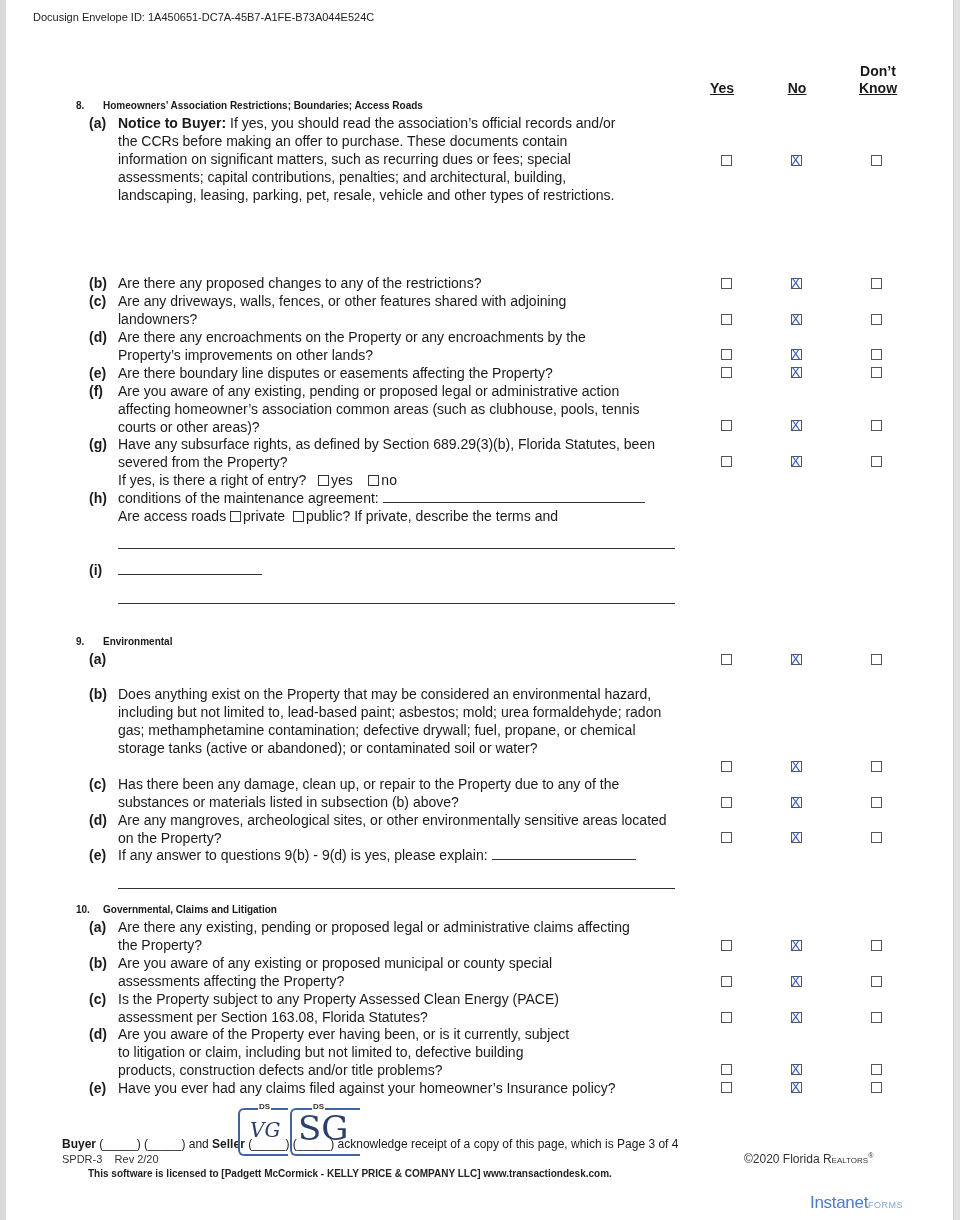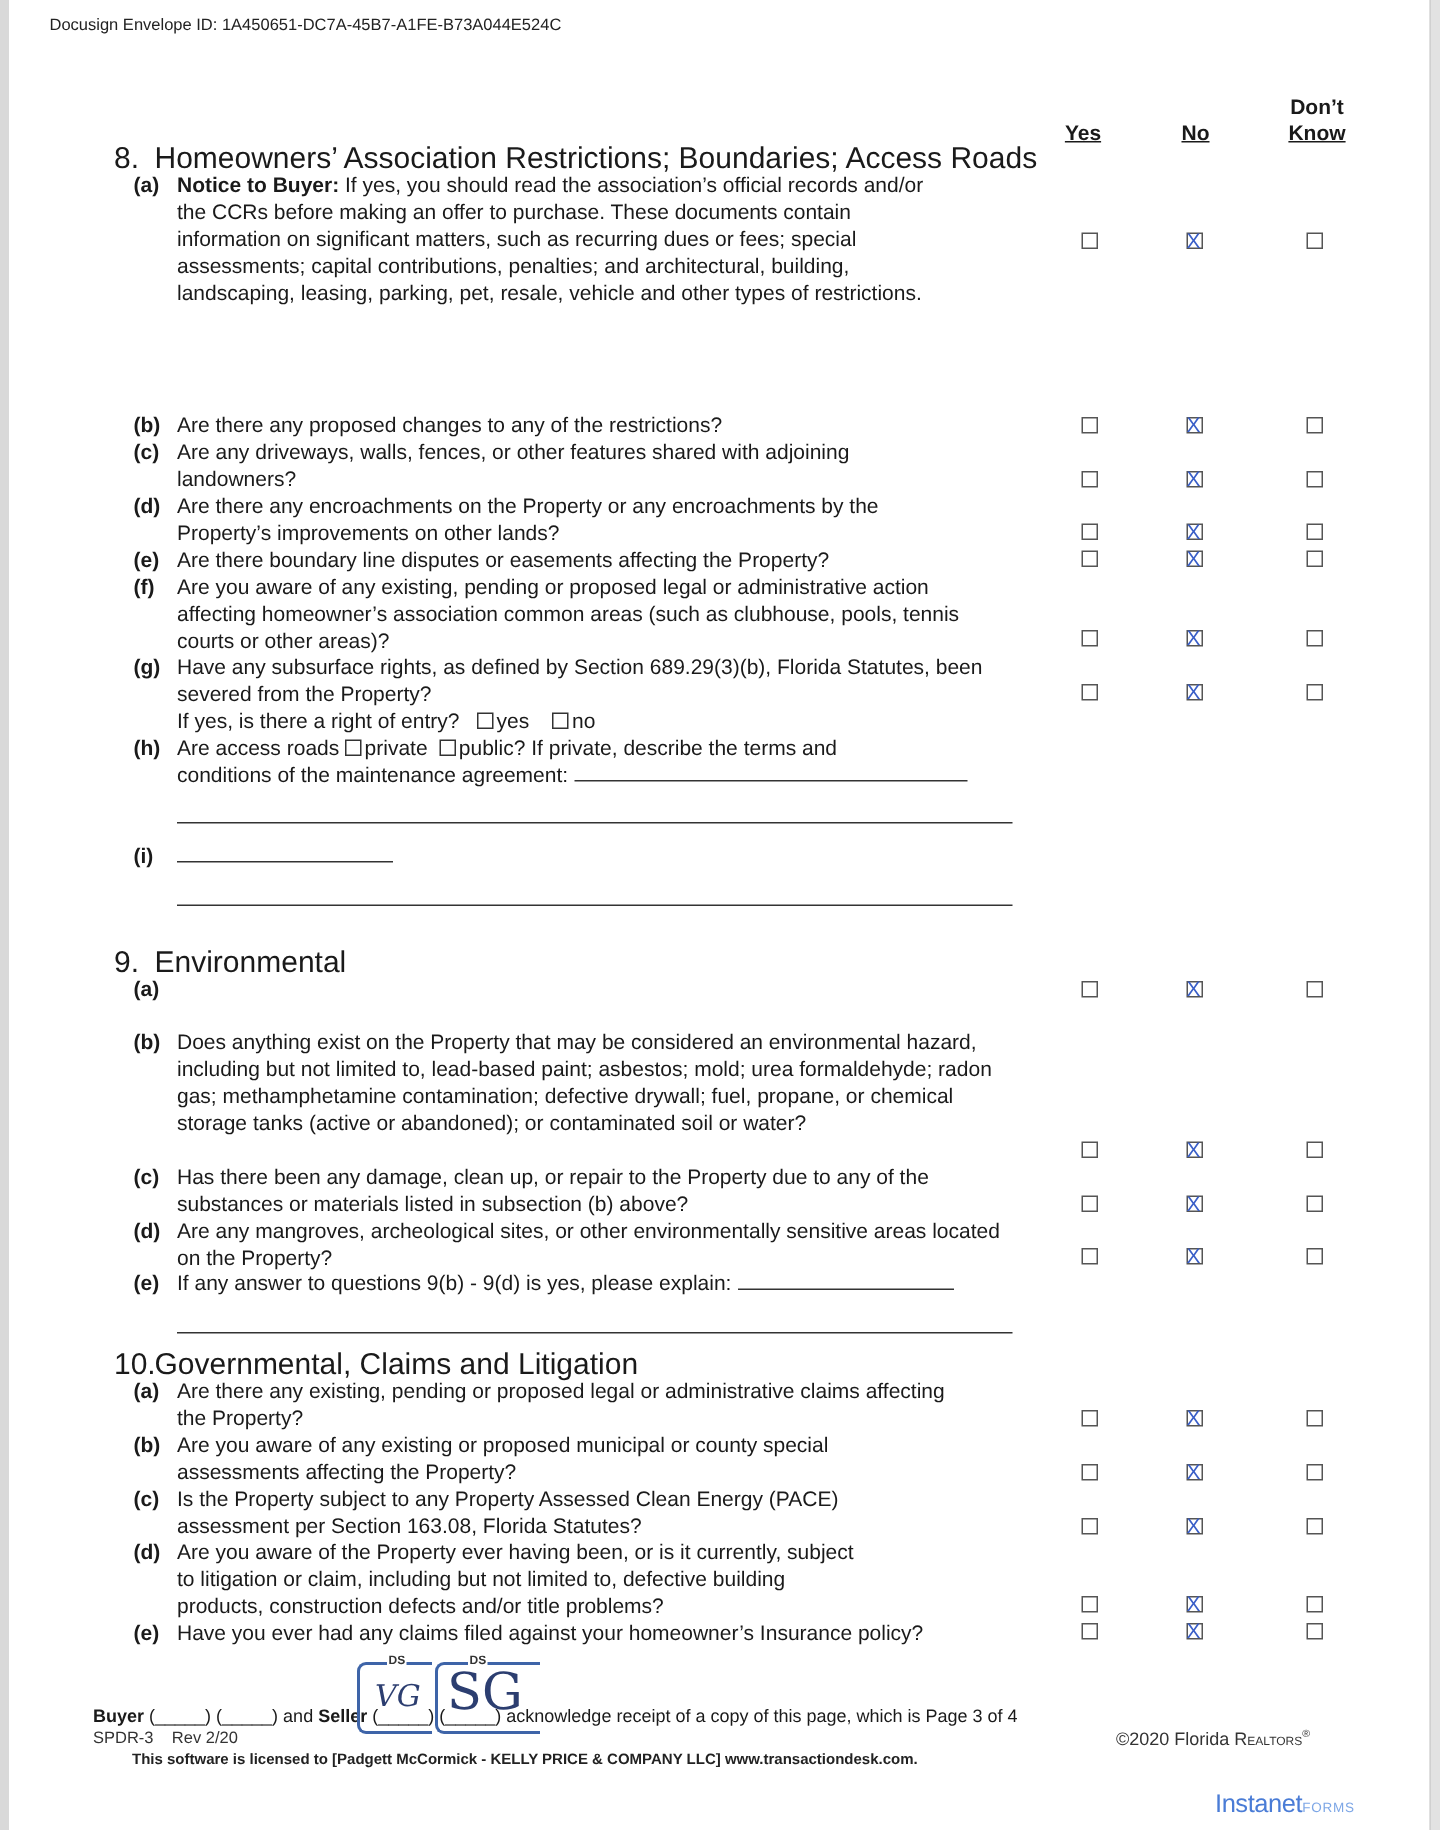--- a/index.html
+++ b/index.html
@@ -7,21 +7,21 @@
     width: 960px; height: 1220px; position: relative; overflow: hidden;
     background: #ffffff;
     font-family: "Liberation Sans", sans-serif;
     color: #1a1a1a;
   }
   .left-edge { position: absolute; left: 0; top: 0; width: 6px; height: 1220px; background: #d9d9d9; }
   .right-edge { position: absolute; left: 953px; top: 0; width: 7px; height: 1220px; background: #e2e2e2; border-left: 1px solid #d0d0d0; }
   .envelope { position: absolute; left: 33px; top: 11px; font-size: 11px; color: #222; }
   .colhead { position: absolute; font-size: 14px; font-weight: bold; text-align: center; line-height: 17px; }
   .colhead u { text-decoration: underline; }
-  .sec { position: absolute; left: 76px; font-size: 20px; font-weight: normal; line-height: 18px; }
+  .sec { position: absolute; left: 76px; font-size: 10px; font-weight: bold; line-height: 18px; }
   .sec .num { display: inline-block; width: 27px; }
   .q { position: absolute; left: 89px; width: 590px; font-size: 14px; line-height: 17.9px; }
   .q .lbl { position: absolute; left: 0; top: 0; font-weight: bold; width: 28px; }
   .q .txt { margin-left: 29px; display: block; }
   .q .justify { text-align: justify; text-align-last: left; }
   .blue { color: #2f5fc4; }
   .uline { display: inline-block; border-bottom: 1px solid #333; height: 12px; vertical-align: baseline; }
   .fullline { position: absolute; left: 118px; width: 557px; border-bottom: 1px solid #333; height: 0; }
   .cb { position: absolute; width: 9px; height: 9px; border: 1px solid #555; background: #fff; box-sizing: content-box; }
   .cb.checked::after {
@@ -88,25 +88,25 @@
   <span class="lbl">(g)</span>
   <span class="txt">Have any subsurface rights, as defined by Section 689.29(3)(b), Florida Statutes, been severed from the Property?</span>
   <span class="txt">
     <span>If yes, is there a right of entry?</span>&nbsp;&nbsp;
     <span class="inlcb"></span><span>yes</span>&nbsp;&nbsp;&nbsp;
     <span class="inlcb"></span><span>no</span>
   </span>
 </div>
 <div class="q" style="top:490px;">
   <span class="lbl">(h)</span>
+  <span class="txt"><span>conditions of the maintenance agreement:</span> <span class="uline" style="width:262px;"></span></span>
   <span class="txt">
     <span>Are access roads </span><span class="inlcb"></span><span>private</span>&nbsp;
     <span class="inlcb"></span><span>public? If private, describe the terms and</span>
   </span>
-  <span class="txt"><span>conditions of the maintenance agreement:</span> <span class="uline" style="width:262px;"></span></span>
 </div>
 <div class="fullline" style="top:548px;"></div>
 
 <div class="q" style="top:562px;">
   <span class="lbl">(i)</span>
   <span class="txt"> <span class="uline" style="width:144px;"></span></span>
 </div>
 <div class="fullline" style="top:603px;"></div>
 
 <div class="sec" style="top:633px;">

